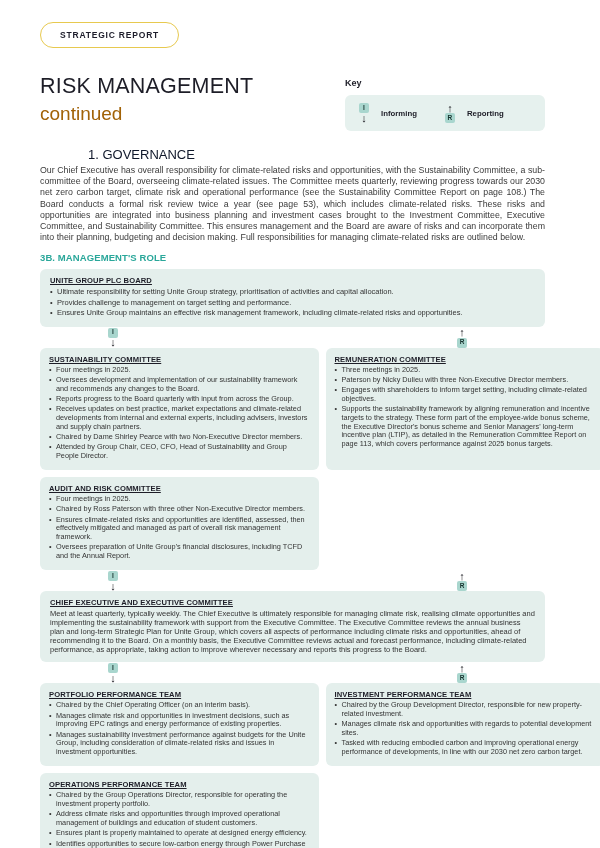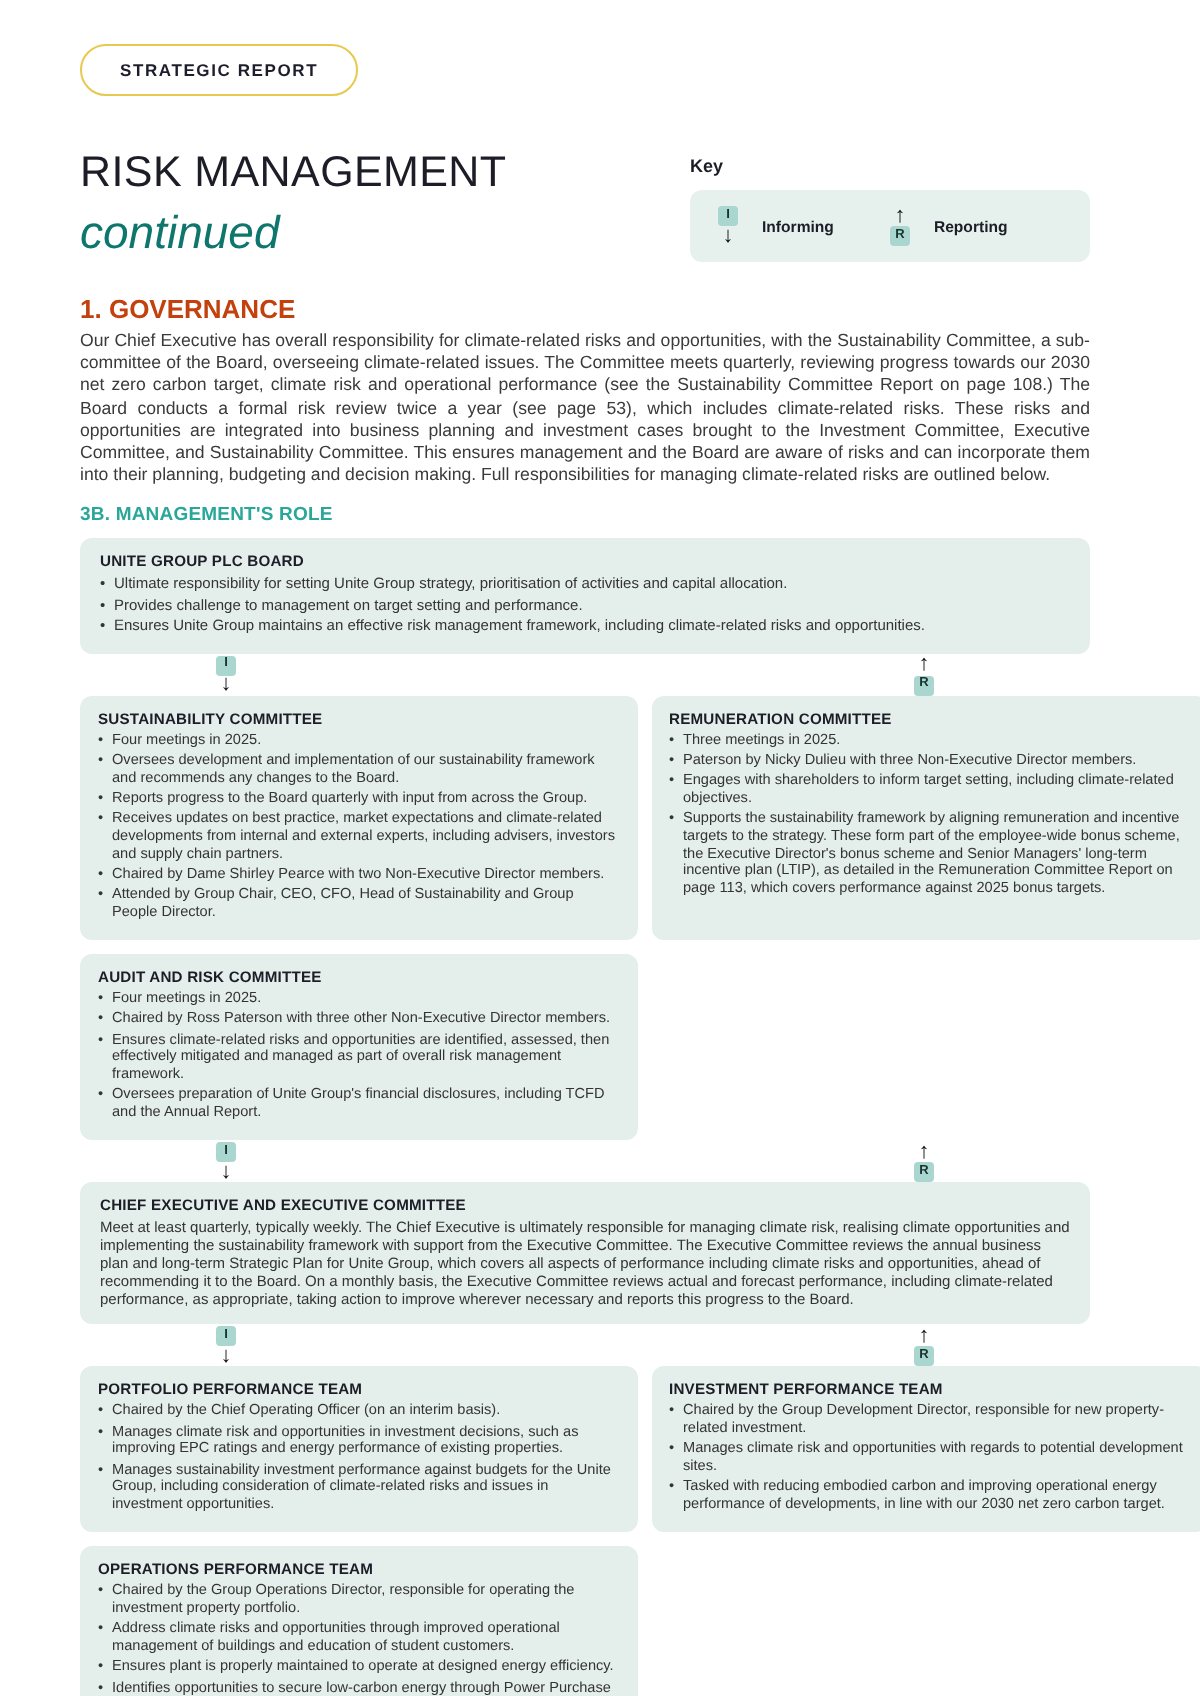--- a/index.html
+++ b/index.html
@@ -17,48 +17,48 @@
   .pill {
     display:inline-block; border:1.5px solid #e7c94f; border-radius:15px;
     padding:7px 19px; font-size:8.5px; font-weight:bold; letter-spacing:.8px;
     color:#1d1d2b;
   }
 
   
   .header-row { display:flex; margin-top:26px; width:505px; }
   .title-block { flex:1; }
   .page-title { font-size:21.5px; font-weight:normal; letter-spacing:.2px; color:#1d1d27; }
-  .page-subtitle { font-size:23px; font-weight:300; color:#0f766e; margin-top:4px;font-style:italic; }
+  .page-subtitle { font-size:19px; font-weight:300; color:#a16207; margin-top:4px; }
   .key-block { width:200px; margin-top:4px; }
   .key-label { font-size:9px; font-weight:bold; color:#1d1d27; margin-bottom:7px; }
   .key-box {
     background:#e6f1ee; border-radius:6px; padding:8px 12px;
     display:flex; align-items:center; gap:26px;
   }
   .key-item { display:flex; align-items:center; gap:10px; }
   .key-item-label { font-size:7.8px; font-weight:bold; color:#1d1d27; }
 
   
   .conn { display:flex; flex-direction:column; align-items:center; width:14px; line-height:1; }
   .chip {
     width:10px; height:10px; background:#a9d6ce; border-radius:2px;
     font-size:6.5px; font-weight:bold; color:#17332e;
     display:flex; align-items:center; justify-content:center;
   }
   .arrow-glyph { font-size:11px; font-weight:bold; color:#121218; height:10px; display:flex; align-items:center; justify-content:center; }
 
   
-  .gov-heading { font-size:13px; font-weight:bold; color:#c2410c; margin-top:16px; }
+  .gov-heading { font-size:13px; font-weight:normal; color:#0f172a; margin-top:16px;margin-left:48px; }
   .sub-heading { font-size:9.5px; font-weight:bold; color:#2aa79a; margin-top:9px; letter-spacing:.1px; }
   .body-para { font-size:8.8px; line-height:1.27; color:#3a3a3a; margin-top:3px; text-align:justify; }
 
   
   .diagram { margin-top:6px; width:505px; }
   .dbox { background:#e4efec; border-radius:6px; padding:7px 10px 8px 10px; }
-  .dbox-title { font-size:7.6px; font-weight:bold; color:#1d1d27; margin-bottom:2px; letter-spacing:.1px; }
+  .dbox-title { font-size:7.6px; font-weight:bold; color:#1d1d27; margin-bottom:2px; letter-spacing:.1px;text-decoration:underline; }
   .dbox-body { font-size:7.5px; line-height:1.2; color:#343434; }
   ul.blist { list-style:none; }
   ul.blist li {
     position:relative; padding-left:7px; font-size:7.3px; line-height:1.2;
     color:#343434; margin-bottom:1.5px;
   }
   ul.blist li::before { content:"\2022"; position:absolute; left:0; top:0; color:#343434; }
   .wide ul.blist li { font-size:7.5px; }
 
   .conn-row { position:relative; height:21px; width:505px; }

